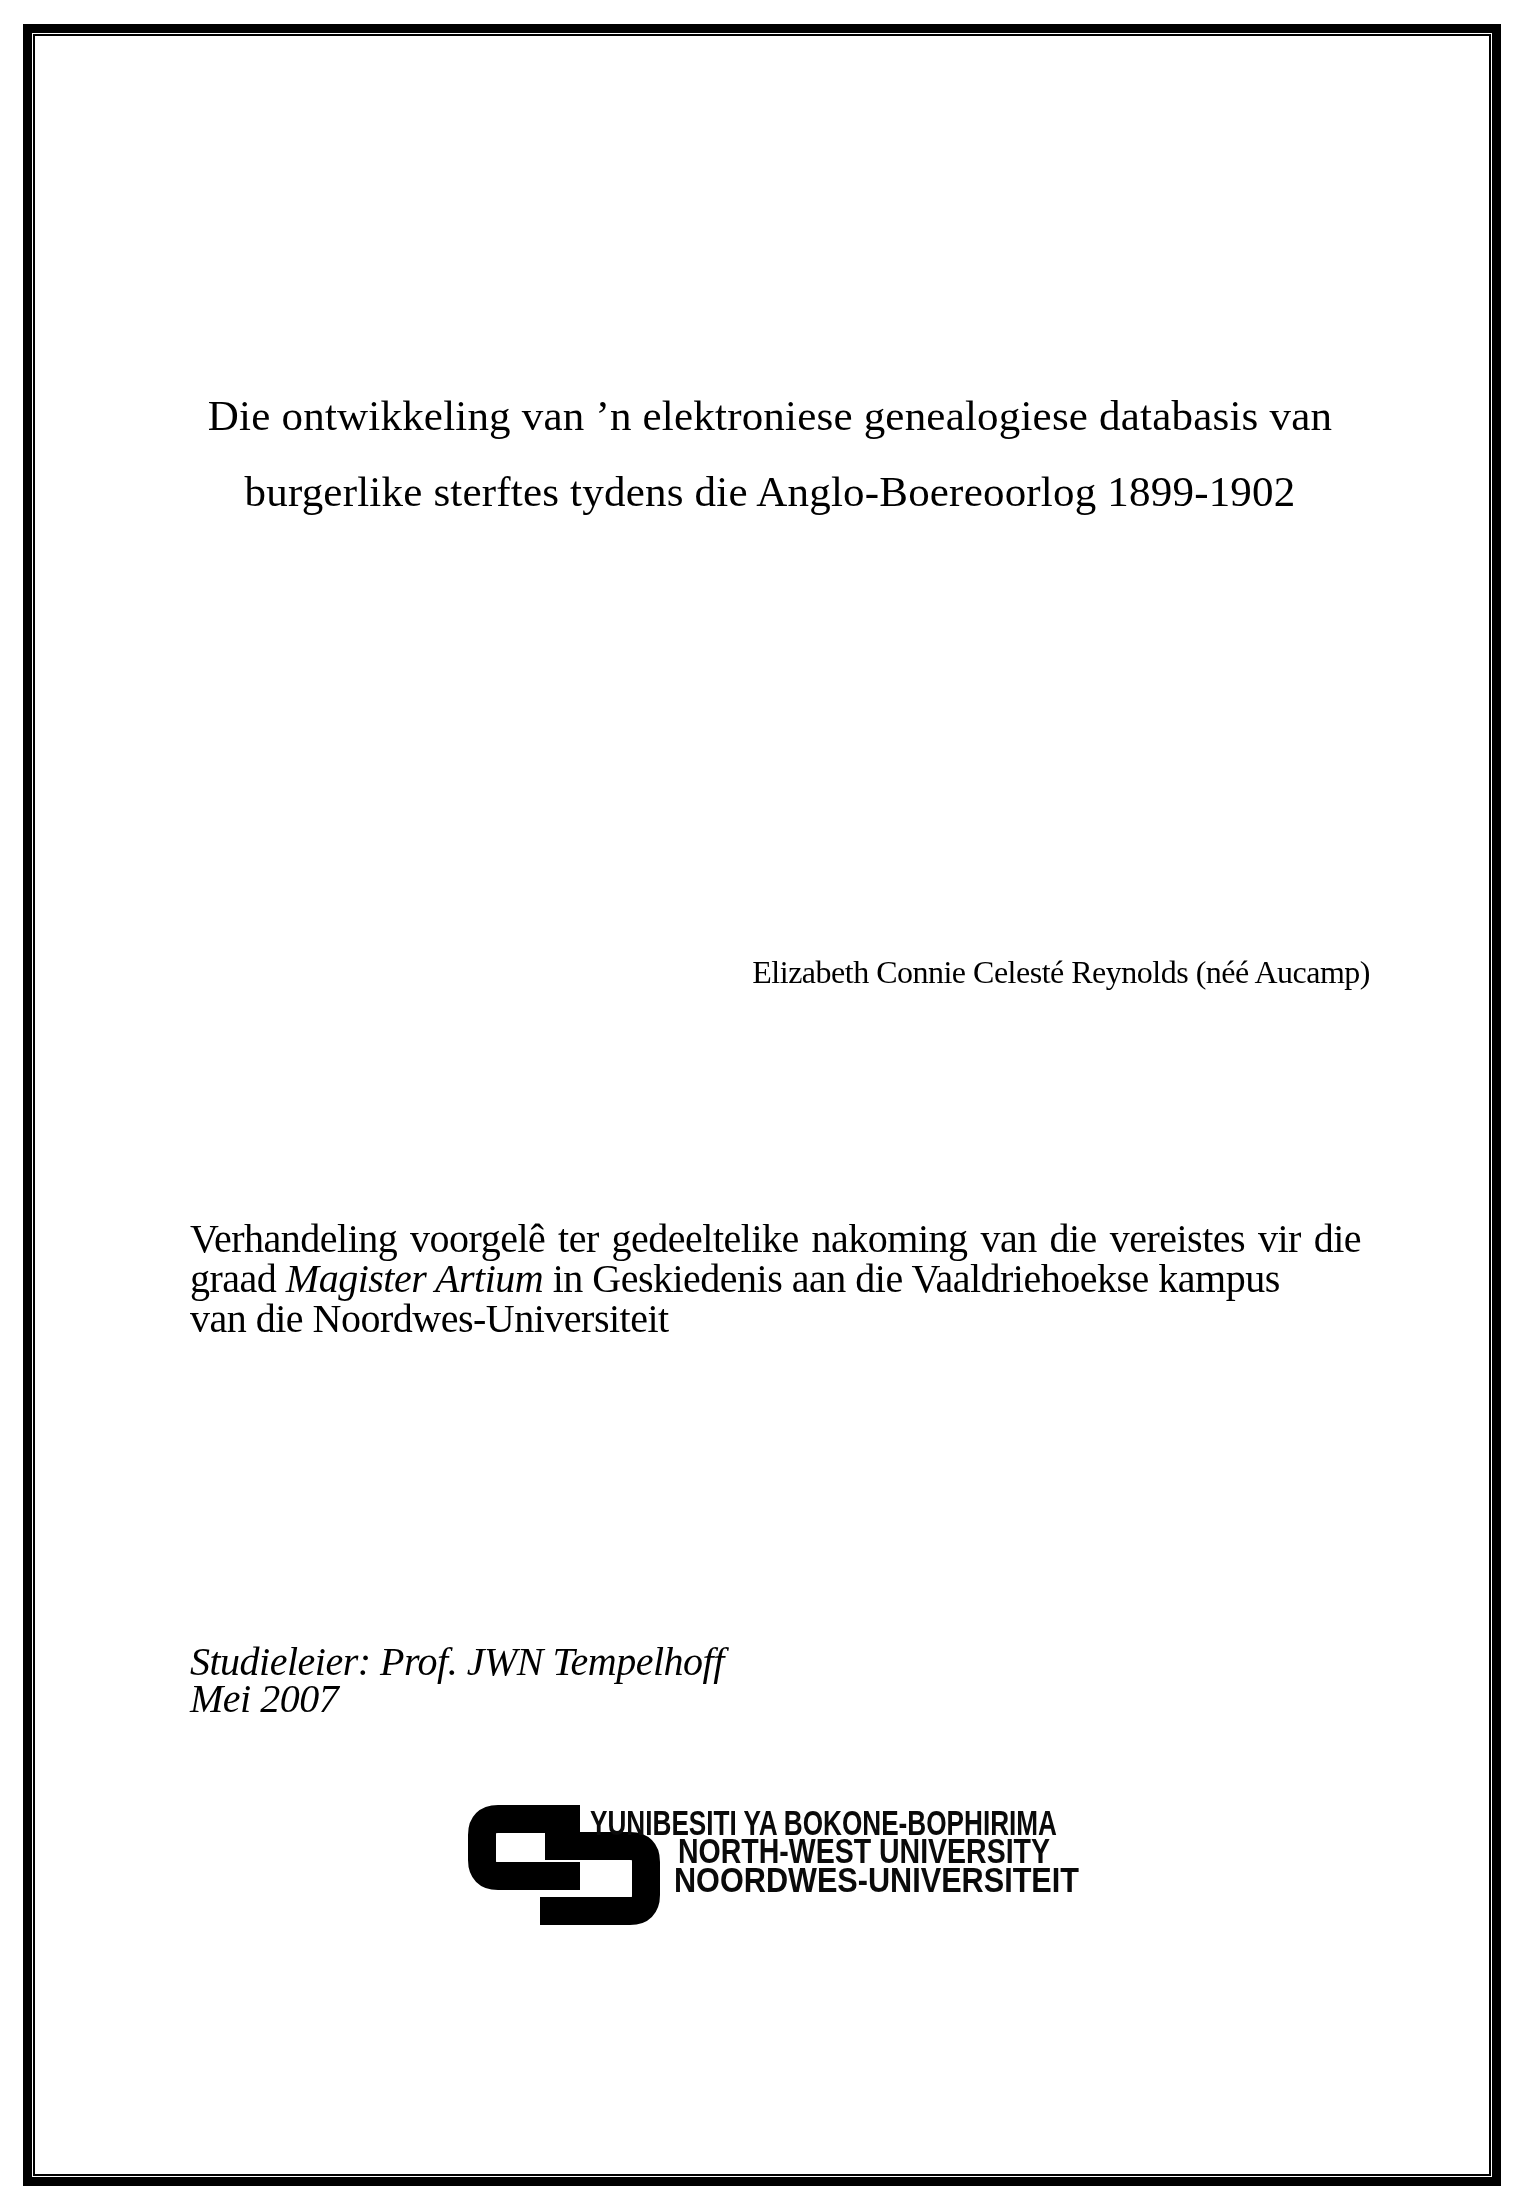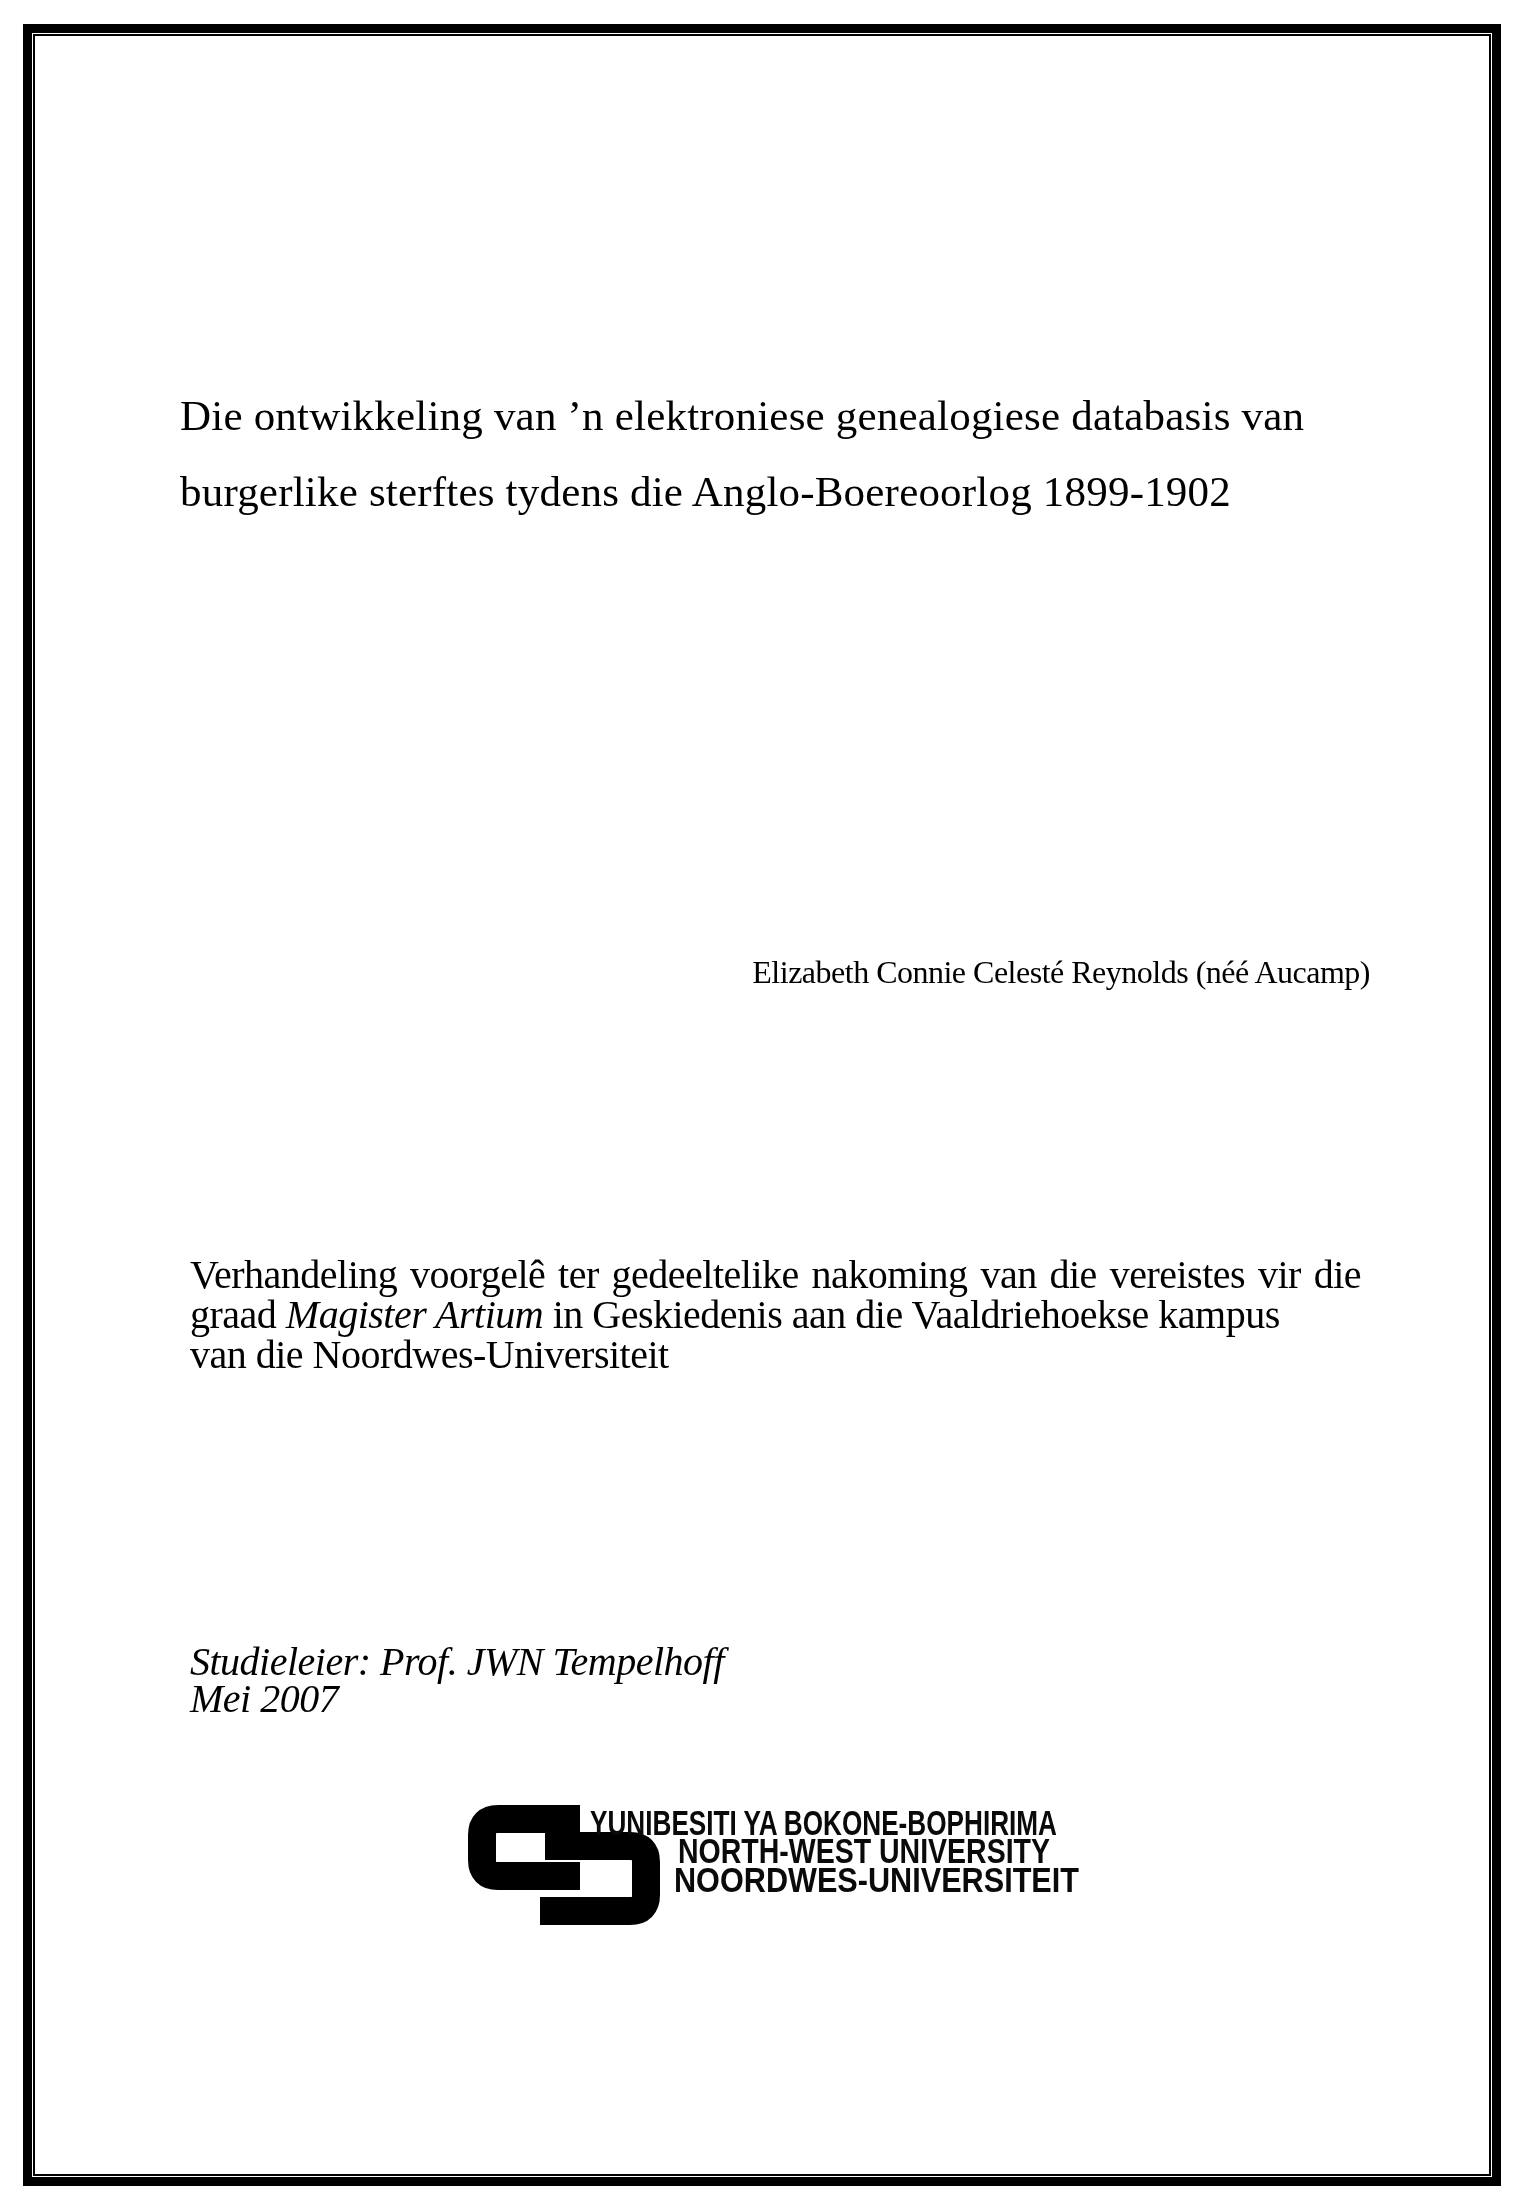--- a/index.html
+++ b/index.html
@@ -16,37 +16,37 @@
     position:absolute;left:23px;top:24px;right:26px;bottom:20px;
     border:9px solid #000;
   }
   .frame-inner{
     position:absolute;left:1px;top:1px;right:1px;bottom:1px;
     border:2px solid #000;
   }
   .block{position:absolute;}
   .title{
     left:180px;top:378px;width:1180px;
-    font-size:43px;line-height:76px;
+    font-size:43px;line-height:76px;text-align:center;
     letter-spacing:0.2px;
   }
   .byline{
     left:190px;top:800px;width:1180px;
     font-size:32px;text-align:center;
   }
   .author{
     left:190px;top:954px;width:1180px;
     font-size:32px;letter-spacing:-0.5px;text-align:right;
   }
   .note{
     left:190px;top:1219px;width:1171px;
     font-size:40px;line-height:40px;letter-spacing:-0.5px;
     text-align:left;
   }
-  .note-line1{text-align:justify;text-align-last:justify;margin-top:36px;}
+  .note-line1{text-align:justify;text-align-last:justify;}
   .note .it{font-style:italic;margin-top:12px;}
   .note span{white-space:pre-wrap;text-align:right;}
   .supervisor-block{
     left:190px;top:1643px;
     font-size:40px;line-height:37px;letter-spacing:-0.5px;font-style:italic;
   }
   .logo-svg{position:absolute;left:466px;top:1803px;width:614px;height:122px;}
   .logo-svg text{
     font-family:"Liberation Sans","DejaVu Sans",sans-serif;
     font-weight:700;

